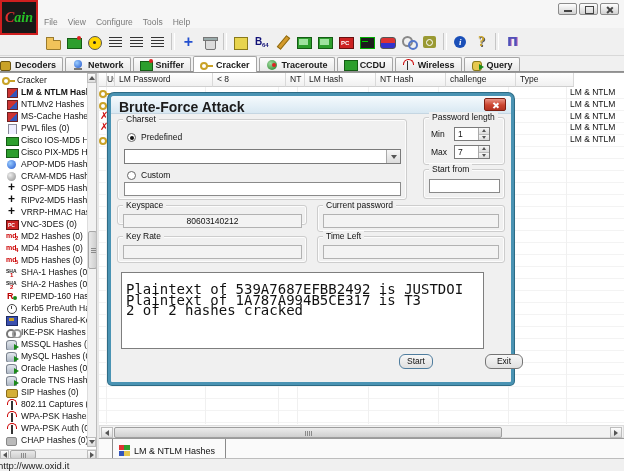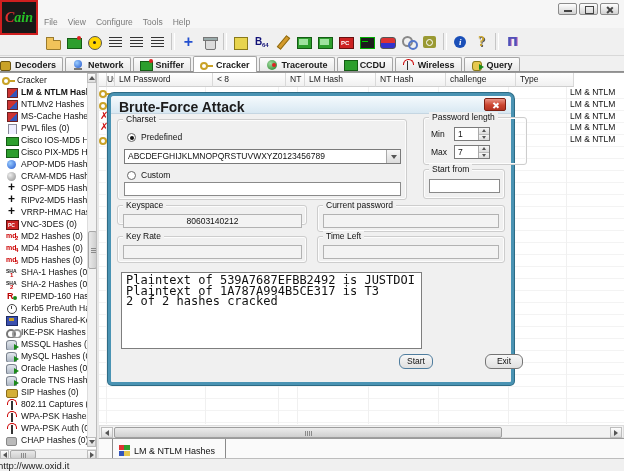--- a/index.html
+++ b/index.html
@@ -204,37 +204,37 @@
   .radio-row{position:absolute;left:9px;display:flex;align-items:center;gap:5px;}
   .radio{width:9px;height:9px;border:1px solid #666;border-radius:50%;background:#fff;position:relative;flex:none;}
   .radio.sel::after{content:"";position:absolute;left:2px;top:2px;width:4px;height:4px;background:#111;border-radius:50%;}
   .combo{position:absolute;left:6px;top:29px;width:277px;height:15px;background:#fff;border:1px solid #7a7a7a;
          font-size:8.5px;line-height:13px;padding-left:3px;white-space:nowrap;overflow:hidden;}
   .combo-drop{position:absolute;right:0;top:0;bottom:0;width:14px;background:linear-gradient(#f7f7f7,#dcdcdc);
               border-left:1px solid #aaa;display:flex;align-items:center;justify-content:center;}
   .textbox{position:absolute;background:#fff;border:1px solid #8a8a8a;font-size:8.5px;line-height:12px;padding-left:3px;}
   .flatfield{position:absolute;background:#f3f3f3;border:1px solid #b2b2b2;font-size:8.5px;line-height:12px;text-align:center;}
 
-  .g-pwlen{left:312px;top:3px;width:104px;height:48px;}
+  .g-pwlen{left:312px;top:3px;width:82px;height:48px;}
   .spinner{position:absolute;width:36px;height:14px;background:#fff;border:1px solid #7a7a7a;display:flex;}
   .spin-val{flex:1;font-size:8.5px;line-height:12px;padding-left:3px;}
   .spin-btns{width:11px;border-left:1px solid #aaa;display:flex;flex-direction:column;}
   .spin-up,.spin-down{flex:1;background:linear-gradient(#f7f7f7,#dcdcdc);display:flex;align-items:center;justify-content:center;}
   .spin-up{border-bottom:1px solid #bbb;}
   .tiny-up{border-left:2px solid transparent;border-right:2px solid transparent;border-bottom:3px solid #555;width:0;height:0;}
   .tiny-down{border-left:2px solid transparent;border-right:2px solid transparent;border-top:3px solid #555;width:0;height:0;}
 
   .g-startfrom{left:312px;top:55px;width:82px;height:30px;}
   .g-keyspace{left:6px;top:91px;width:190px;height:20px;}
   .g-curpw{left:206px;top:91px;width:188px;height:27px;}
   .g-keyrate{left:6px;top:122px;width:190px;height:27px;}
   .g-timeleft{left:206px;top:122px;width:188px;height:27px;}
 
-  .results{position:absolute;left:10px;top:158px;width:301px;height:77px;background:#fff;border:1px solid #7e7e7e;
-           padding:2px 4px;font-family:"DejaVu Sans Mono",monospace;font-size:12px;line-height:10.5px;color:#111;overflow:hidden;}
+  .results{position:absolute;left:10px;top:158px;width:363px;height:77px;background:#fff;border:1px solid #7e7e7e;
+           padding:11px 4px;font-family:"DejaVu Sans Mono",monospace;font-size:14px;line-height:10.5px;color:#111;overflow:hidden;}
   .dbtn{position:absolute;top:240px;height:15px;background:linear-gradient(#f7f7f7,#e0e0e0);border:1px solid #757575;
         border-radius:6px;font-size:8.5px;line-height:13px;text-align:center;color:#111;}
   .btn-start{left:288px;width:34px;border-color:#4f7d9e;}
   .btn-exit{left:350px;width:38px;margin-left:24px;}
 </style>
 </head>
 <body>
 
 <div class="window">
 
@@ -541,21 +541,20 @@
 
     <div class="dlg-client">
 
       <div class="group g-charset">
         <span class="group-label">Charset</span>
         <div class="radio-row" style="top:12px">
           <span class="radio sel"></span>
           <span>Predefined</span>
         </div>
         <div class="combo">
-          <span>ABCDEFGHIJKLMNOPQRSTUVWXYZ0123456789</span>
           <span class="combo-drop">
               <span class="arr arr-down"></span>
             </span>
         </div>
         <div class="radio-row" style="top:50px">
           <span class="radio"></span>
           <span>Custom</span>
         </div>
         <div class="textbox" style="left:6px;top:62px;width:277px;height:14px"></div>
       </div>

